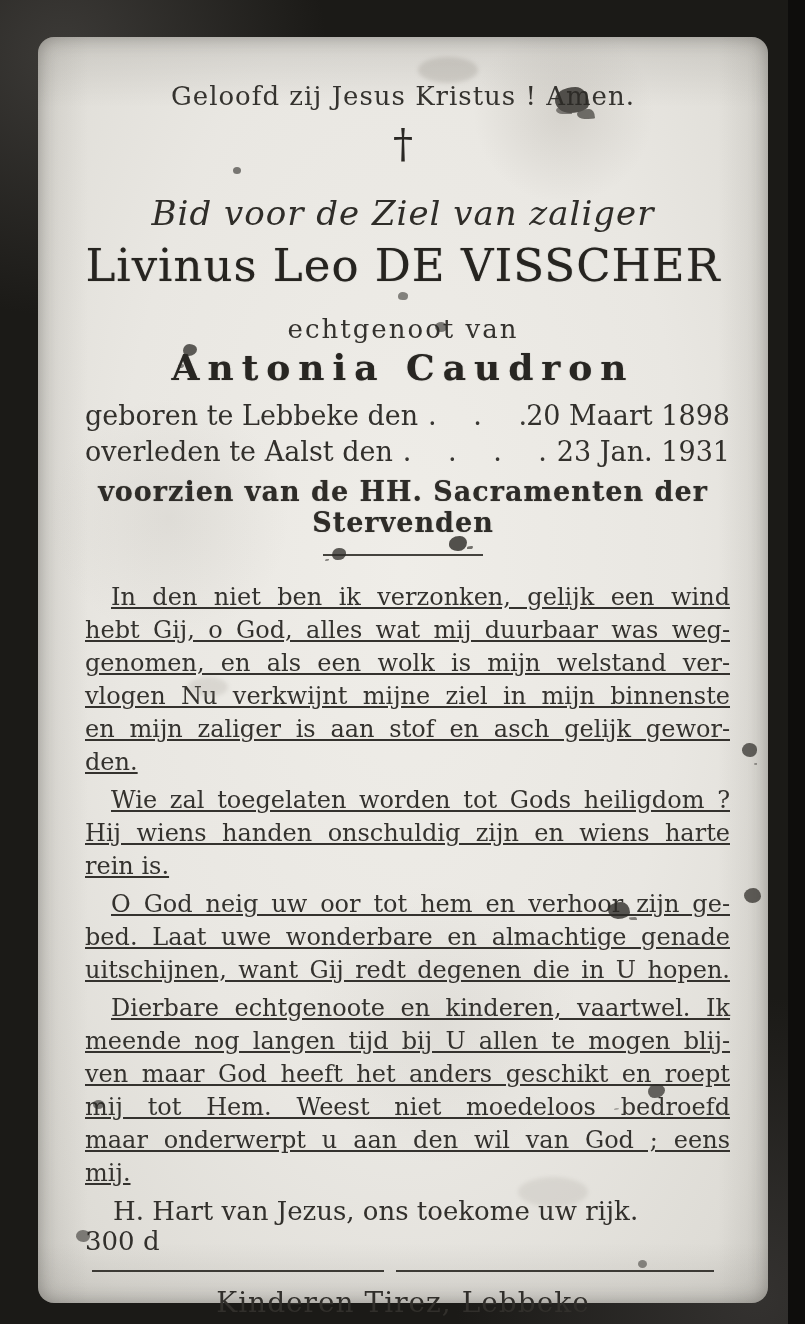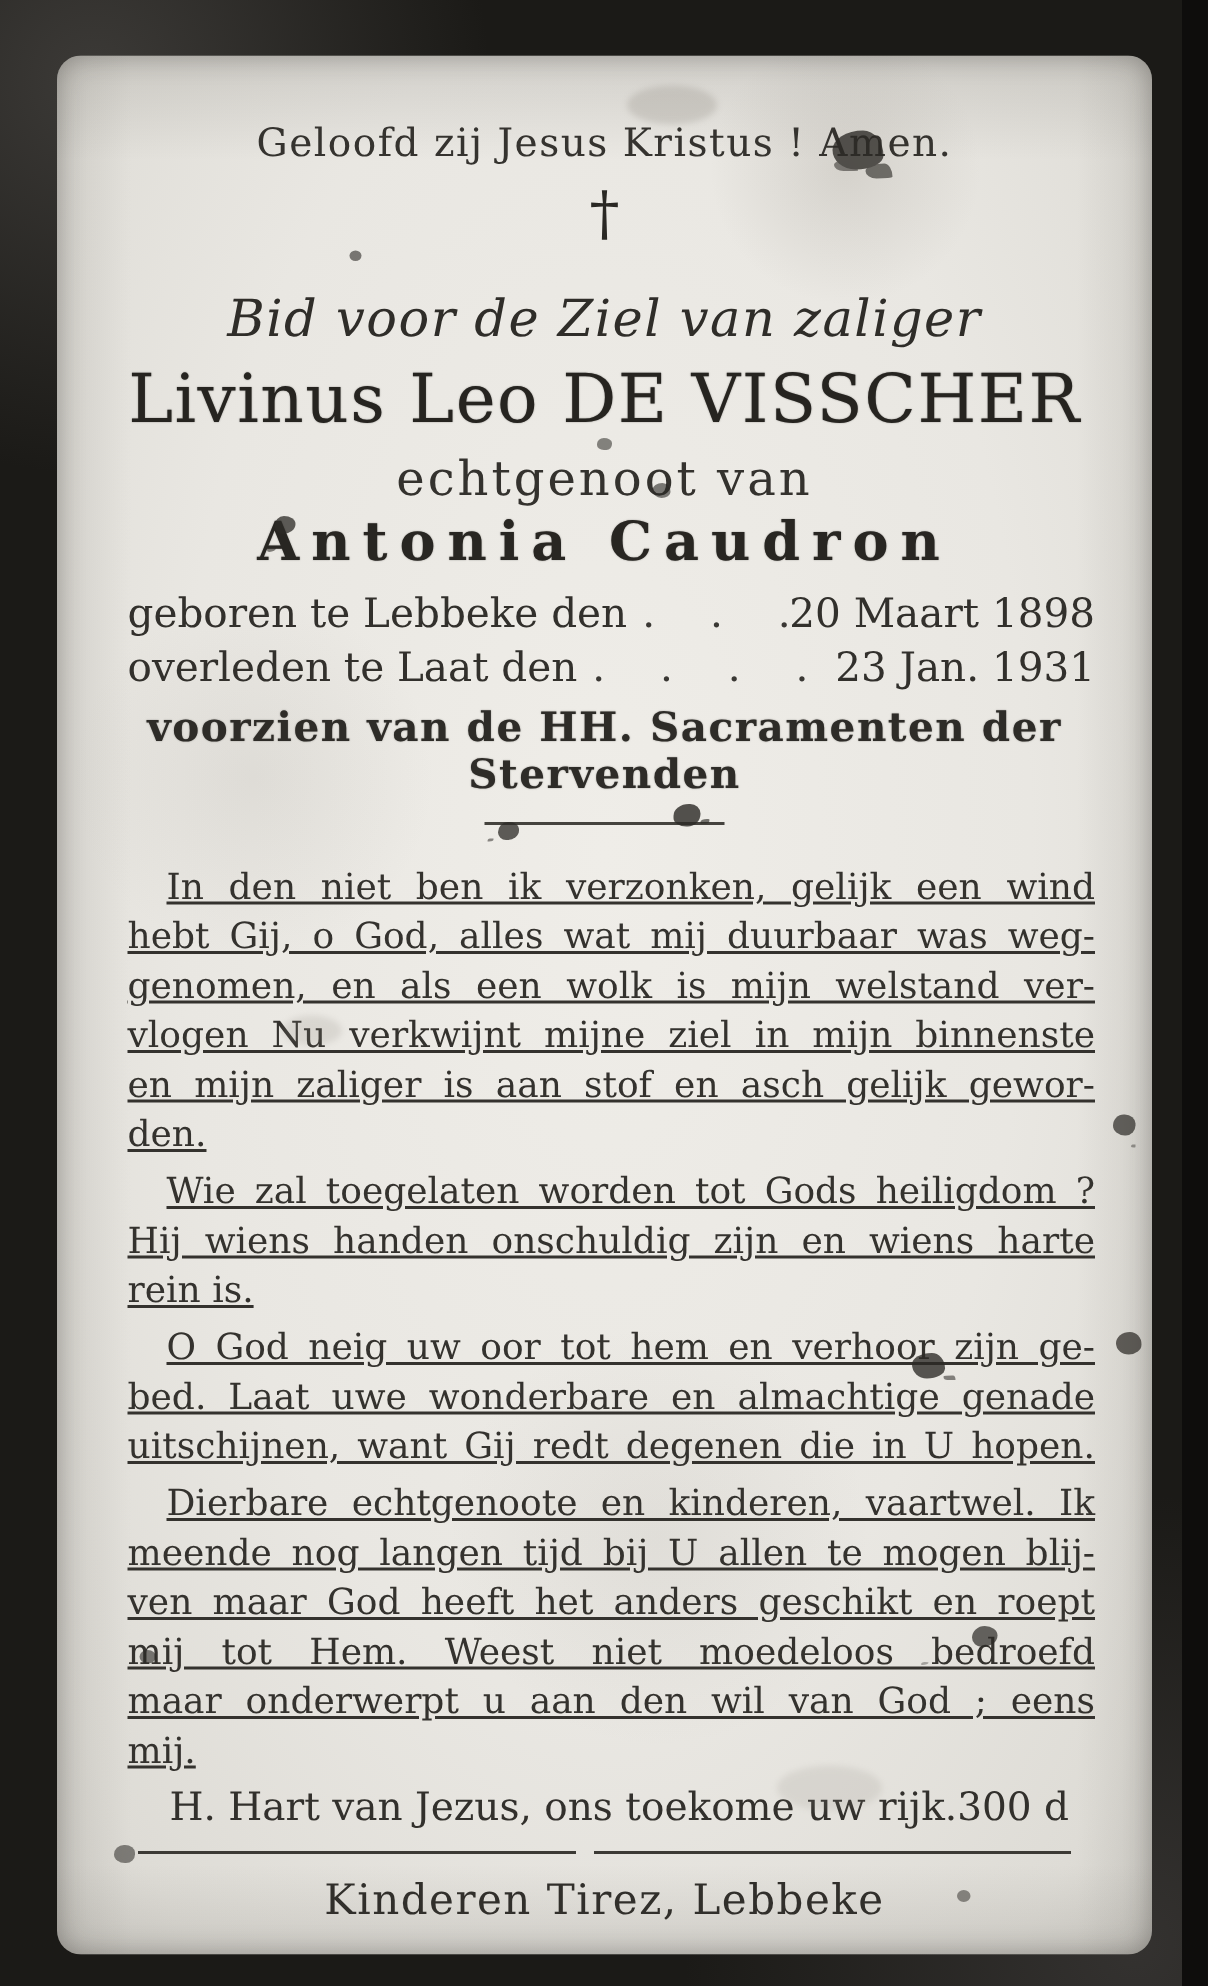--- a/index.html
+++ b/index.html
@@ -25,38 +25,38 @@
       radial-gradient(ellipse at 50% 42%, #efede8 0%, #e9e7e2 55%, #dedcd6 88%, #d5d3cd 100%);
     color:#32302c;
     box-shadow: inset 0 0 18px rgba(40,38,34,.35);
   }
   .center{text-align:center;}
   .invocation{padding-top:44px;font-size:26px;letter-spacing:1px;color:#35332f;}
   .cross{margin-top:10px;font-size:40px;line-height:44px;color:#2a2824;}
   .pray-line{margin-top:28px;font-size:34px;font-style:italic;letter-spacing:1px;color:#2f2d29;}
   .deceased-name{margin-top:6px;font-size:45px;font-weight:normal;letter-spacing:1px;color:#262420;
     text-shadow:0 0 1px rgba(38,36,32,.55);}
-  .spouse-intro{margin-top:8px;font-size:32px;letter-spacing:2px;color:#34322e;}
+  .spouse-intro{margin-top:22px;font-size:26px;letter-spacing:2px;color:#34322e;}
   .spouse-name{margin-top:2px;font-size:36px;font-weight:bold;letter-spacing:8px;color:#282622;
     text-shadow:0 0 1px rgba(38,36,32,.5);}
   .vitals{margin:12px 38px 0 47px;font-size:27px;}
   .vital-row{display:flex;align-items:flex-start;height:36px;}
   .vital-label{white-space:nowrap;}
   .vital-dots{flex:1;text-align:center;letter-spacing:14px;color:#3a3834;overflow:hidden;white-space:nowrap;padding:0 10px;}
   .vital-value{white-space:nowrap;}
   .sacraments{margin-top:4px;font-size:27px;font-weight:bold;letter-spacing:1px;color:#2e2c28;
     text-shadow:0 0 1px rgba(40,38,34,.5);}
   .small-rule{width:160px;height:2px;background:#45433e;margin:16px auto 0 auto;}
   .body-block{margin:25px 38px 0 47px;font-size:24px;line-height:33px;color:#34322e;text-decoration:underline;}
   .body-block p{margin:0 0 5px 0;}
   .bline{display:block;white-space:nowrap;}
   .j{text-align:justify;text-align-last:justify;white-space:normal;}
   .ind{text-indent:26px;}
   .prayer-row{display:flex;align-items:baseline;justify-content:flex-start;
-    margin:6px 38px 0 47px;font-size:26px;}
+    margin:6px 38px 0 47px;font-size:26px;flex-direction:column;}
   .prayer-text{padding-left:28px;}
   .indulgence{padding-right:10px;}
   .footer-rule{display:flex;gap:12px;justify-content:center;margin-top:14px;}
   .footer-rule .seg{height:2px;background:#3c3a35;}
   .seg-a{width:292px;}
   .seg-b{width:318px;}
   .publisher{margin-top:14px;font-size:28px;letter-spacing:1px;color:#312f2b;}
   .blot{position:absolute;background:#2c2a26;}
   .b1{left:517px;top:50px;width:34px;height:26px;opacity:.78;border-radius:60% 40% 55% 45%/50% 65% 35% 50%;
       box-shadow:14px 14px 0 -8px rgba(44,42,38,.8), -8px 10px 0 -9px rgba(44,42,38,.7);}
@@ -102,21 +102,21 @@
 
     <div class="center spouse-name">Antonia Caudron</div>
 
     <div class="vitals">
       <div class="vital-row">
         <span class="vital-label">geboren te Lebbeke den</span>
         <span class="vital-dots">. . . .</span>
         <span class="vital-value">20 Maart 1898</span>
       </div>
       <div class="vital-row">
-        <span class="vital-label">overleden te Laat den</span>
+        <span class="vital-label">overleden te Aalst den</span>
         <span class="vital-dots">. . . . .</span>
         <span class="vital-value">23 Jan.  1931</span>
       </div>
     </div>
 
     <div class="center sacraments">voorzien van de HH. Sacramenten der Stervenden</div>
 
     <div class="small-rule"></div>
 
     <div class="body-block">

